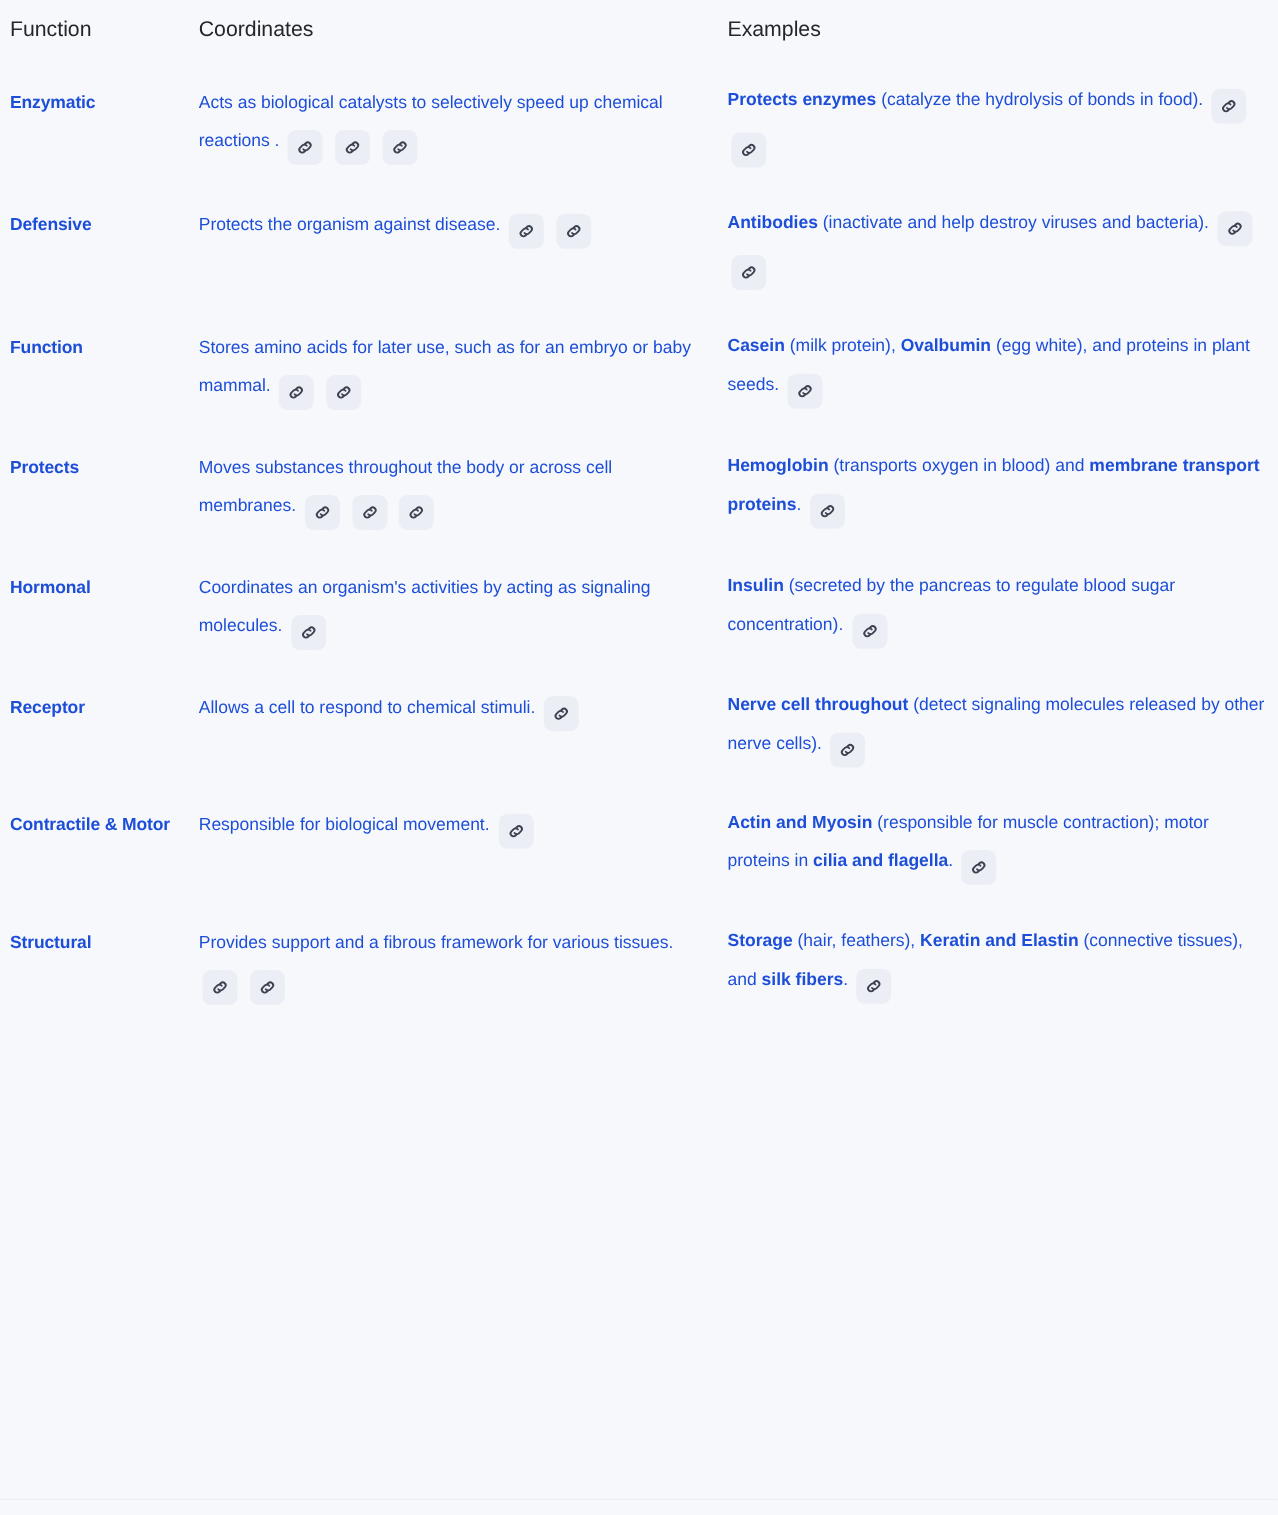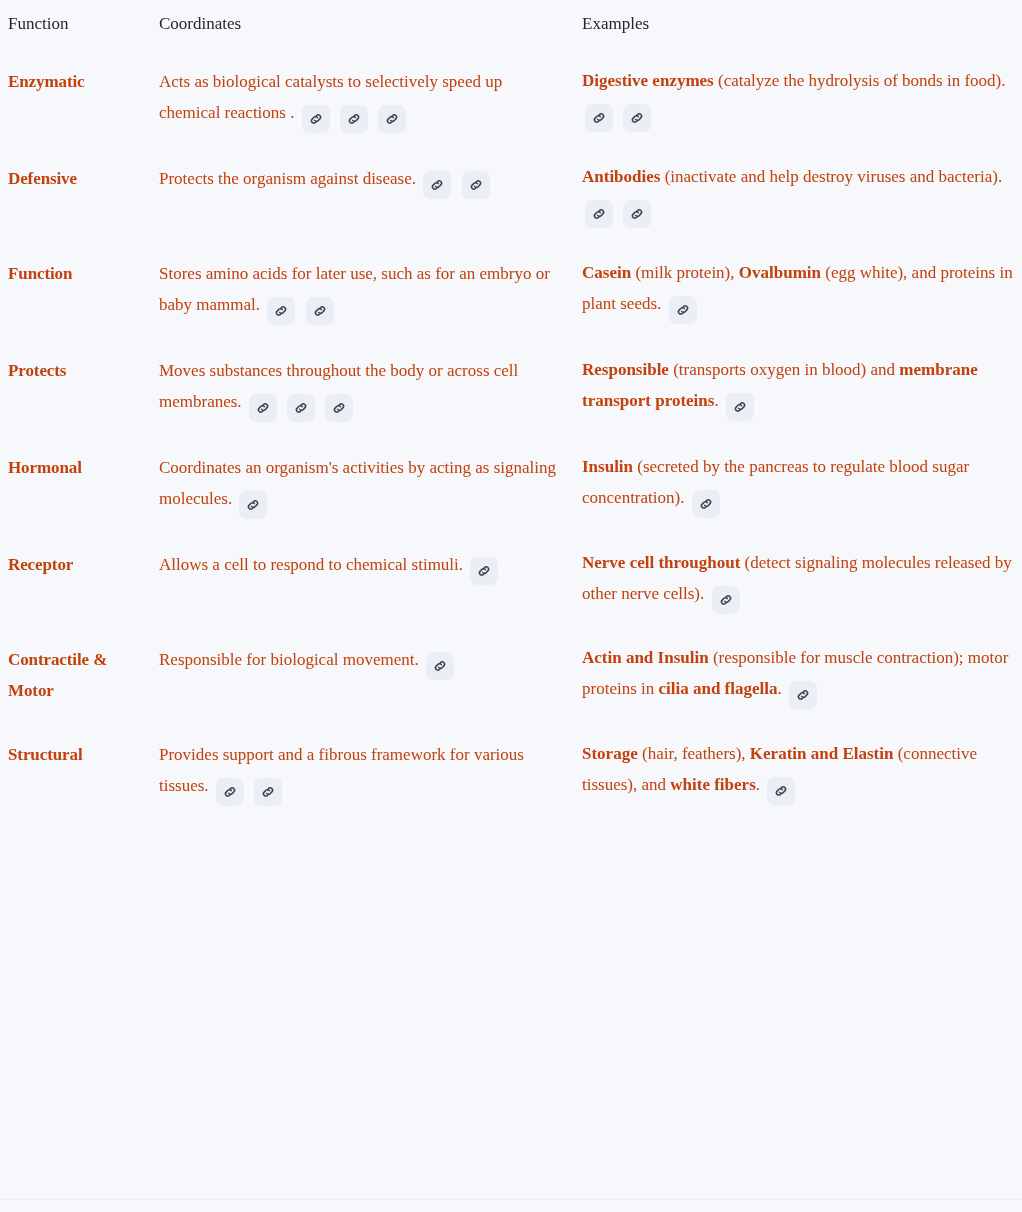--- a/index.html
+++ b/index.html
@@ -14,21 +14,20 @@
     font-family: "Liberation Sans", "DejaVu Sans", sans-serif;
     color: #1c1e21;
     -webkit-font-smoothing: antialiased;
     overflow: hidden;
   }
 
   .table-wrap {
     width: 896px;
     box-sizing: border-box;
     padding: 0;
-    font-family: Liberation Serif, serif;
   }
 
   table.fn-table {
     width: 1022px;
     border-collapse: collapse;
     table-layout: fixed;
   }
 
   
   col.c-function    { width: 151px; }
@@ -44,23 +43,23 @@
     padding: 12px 10px 14px 8px;
     vertical-align: top;
     border: 0;
   }
   thead th.th-examples { padding-left: 6px; }
 
   tbody td {
     vertical-align: middle;
     border: 0;
     padding: 14px 10px 14px 8px;
-    font-size: 17px;
+    font-size: 14px;
     line-height: 31px;
-    color: #c2410c;
+    color: #1d4ed8;
   }
 
   td.cell-function {
     font-weight: 700;
     vertical-align: top;
     padding-top: 16px;
     line-height: 31px;
     letter-spacing: -0.1px;
   }
 
@@ -146,21 +145,21 @@
               <svg viewBox="0 0 16 16" aria-hidden="true">
                 <path d="M6.4 9.6a2.6 2.6 0 0 0 3.95.29l2.05-2.05a2.65 2.65 0 0 0-3.75-3.75l-1.1 1.1"></path>
                 <path d="M9.6 6.4a2.6 2.6 0 0 0-3.95-.29L3.6 8.16a2.65 2.65 0 0 0 3.75 3.75l1.1-1.1"></path>
               </svg>
             </span> <span class="linkchip">
               <svg viewBox="0 0 16 16" aria-hidden="true">
                 <path d="M6.4 9.6a2.6 2.6 0 0 0 3.95.29l2.05-2.05a2.65 2.65 0 0 0-3.75-3.75l-1.1 1.1"></path>
                 <path d="M9.6 6.4a2.6 2.6 0 0 0-3.95-.29L3.6 8.16a2.65 2.65 0 0 0 3.75 3.75l1.1-1.1"></path>
               </svg>
             </span></td>
-          <td class="cell-examples rich"><b>Digestive enzymes</b> (catalyze the hydrolysis of bonds in food). <span class="linkchip">
+          <td class="cell-examples rich"><b>Protects enzymes</b> (catalyze the hydrolysis of bonds in food). <span class="linkchip">
               <svg viewBox="0 0 16 16" aria-hidden="true">
                 <path d="M6.4 9.6a2.6 2.6 0 0 0 3.95.29l2.05-2.05a2.65 2.65 0 0 0-3.75-3.75l-1.1 1.1"></path>
                 <path d="M9.6 6.4a2.6 2.6 0 0 0-3.95-.29L3.6 8.16a2.65 2.65 0 0 0 3.75 3.75l1.1-1.1"></path>
               </svg>
             </span> <span class="linkchip">
               <svg viewBox="0 0 16 16" aria-hidden="true">
                 <path d="M6.4 9.6a2.6 2.6 0 0 0 3.95.29l2.05-2.05a2.65 2.65 0 0 0-3.75-3.75l-1.1 1.1"></path>
                 <path d="M9.6 6.4a2.6 2.6 0 0 0-3.95-.29L3.6 8.16a2.65 2.65 0 0 0 3.75 3.75l1.1-1.1"></path>
               </svg>
             </span></td>
@@ -221,21 +220,21 @@
               <svg viewBox="0 0 16 16" aria-hidden="true">
                 <path d="M6.4 9.6a2.6 2.6 0 0 0 3.95.29l2.05-2.05a2.65 2.65 0 0 0-3.75-3.75l-1.1 1.1"></path>
                 <path d="M9.6 6.4a2.6 2.6 0 0 0-3.95-.29L3.6 8.16a2.65 2.65 0 0 0 3.75 3.75l1.1-1.1"></path>
               </svg>
             </span> <span class="linkchip">
               <svg viewBox="0 0 16 16" aria-hidden="true">
                 <path d="M6.4 9.6a2.6 2.6 0 0 0 3.95.29l2.05-2.05a2.65 2.65 0 0 0-3.75-3.75l-1.1 1.1"></path>
                 <path d="M9.6 6.4a2.6 2.6 0 0 0-3.95-.29L3.6 8.16a2.65 2.65 0 0 0 3.75 3.75l1.1-1.1"></path>
               </svg>
             </span></td>
-          <td class="cell-examples rich"><b>Responsible</b> (transports oxygen in blood) and <b>membrane transport proteins</b>. <span class="linkchip">
+          <td class="cell-examples rich"><b>Hemoglobin</b> (transports oxygen in blood) and <b>membrane transport proteins</b>. <span class="linkchip">
               <svg viewBox="0 0 16 16" aria-hidden="true">
                 <path d="M6.4 9.6a2.6 2.6 0 0 0 3.95.29l2.05-2.05a2.65 2.65 0 0 0-3.75-3.75l-1.1 1.1"></path>
                 <path d="M9.6 6.4a2.6 2.6 0 0 0-3.95-.29L3.6 8.16a2.65 2.65 0 0 0 3.75 3.75l1.1-1.1"></path>
               </svg>
             </span></td>
         </tr>
         <tr>
           <td class="cell-function">Hormonal</td>
           <td class="cell-description rich">Coordinates an organism's activities by acting as signaling molecules. <span class="linkchip">
               <svg viewBox="0 0 16 16" aria-hidden="true">
@@ -266,41 +265,41 @@
             </span></td>
         </tr>
         <tr>
           <td class="cell-function">Contractile &amp; Motor</td>
           <td class="cell-description rich">Responsible for biological movement. <span class="linkchip">
               <svg viewBox="0 0 16 16" aria-hidden="true">
                 <path d="M6.4 9.6a2.6 2.6 0 0 0 3.95.29l2.05-2.05a2.65 2.65 0 0 0-3.75-3.75l-1.1 1.1"></path>
                 <path d="M9.6 6.4a2.6 2.6 0 0 0-3.95-.29L3.6 8.16a2.65 2.65 0 0 0 3.75 3.75l1.1-1.1"></path>
               </svg>
             </span></td>
-          <td class="cell-examples rich"><b>Actin and Insulin</b> (responsible for muscle contraction); motor proteins in <b>cilia and flagella</b>. <span class="linkchip">
+          <td class="cell-examples rich"><b>Actin and Myosin</b> (responsible for muscle contraction); motor proteins in <b>cilia and flagella</b>. <span class="linkchip">
               <svg viewBox="0 0 16 16" aria-hidden="true">
                 <path d="M6.4 9.6a2.6 2.6 0 0 0 3.95.29l2.05-2.05a2.65 2.65 0 0 0-3.75-3.75l-1.1 1.1"></path>
                 <path d="M9.6 6.4a2.6 2.6 0 0 0-3.95-.29L3.6 8.16a2.65 2.65 0 0 0 3.75 3.75l1.1-1.1"></path>
               </svg>
             </span></td>
         </tr>
         <tr>
           <td class="cell-function">Structural</td>
           <td class="cell-description rich">Provides support and a fibrous framework for various tissues. <span class="linkchip">
               <svg viewBox="0 0 16 16" aria-hidden="true">
                 <path d="M6.4 9.6a2.6 2.6 0 0 0 3.95.29l2.05-2.05a2.65 2.65 0 0 0-3.75-3.75l-1.1 1.1"></path>
                 <path d="M9.6 6.4a2.6 2.6 0 0 0-3.95-.29L3.6 8.16a2.65 2.65 0 0 0 3.75 3.75l1.1-1.1"></path>
               </svg>
             </span> <span class="linkchip">
               <svg viewBox="0 0 16 16" aria-hidden="true">
                 <path d="M6.4 9.6a2.6 2.6 0 0 0 3.95.29l2.05-2.05a2.65 2.65 0 0 0-3.75-3.75l-1.1 1.1"></path>
                 <path d="M9.6 6.4a2.6 2.6 0 0 0-3.95-.29L3.6 8.16a2.65 2.65 0 0 0 3.75 3.75l1.1-1.1"></path>
               </svg>
             </span></td>
-          <td class="cell-examples rich"><b>Storage</b> (hair, feathers), <b>Keratin and Elastin</b> (connective tissues), and <b>white fibers</b>. <span class="linkchip">
+          <td class="cell-examples rich"><b>Storage</b> (hair, feathers), <b>Keratin and Elastin</b> (connective tissues), and <b>silk fibers</b>. <span class="linkchip">
               <svg viewBox="0 0 16 16" aria-hidden="true">
                 <path d="M6.4 9.6a2.6 2.6 0 0 0 3.95.29l2.05-2.05a2.65 2.65 0 0 0-3.75-3.75l-1.1 1.1"></path>
                 <path d="M9.6 6.4a2.6 2.6 0 0 0-3.95-.29L3.6 8.16a2.65 2.65 0 0 0 3.75 3.75l1.1-1.1"></path>
               </svg>
             </span></td>
         </tr>
       </tbody>
   </table>
 </div>
 

